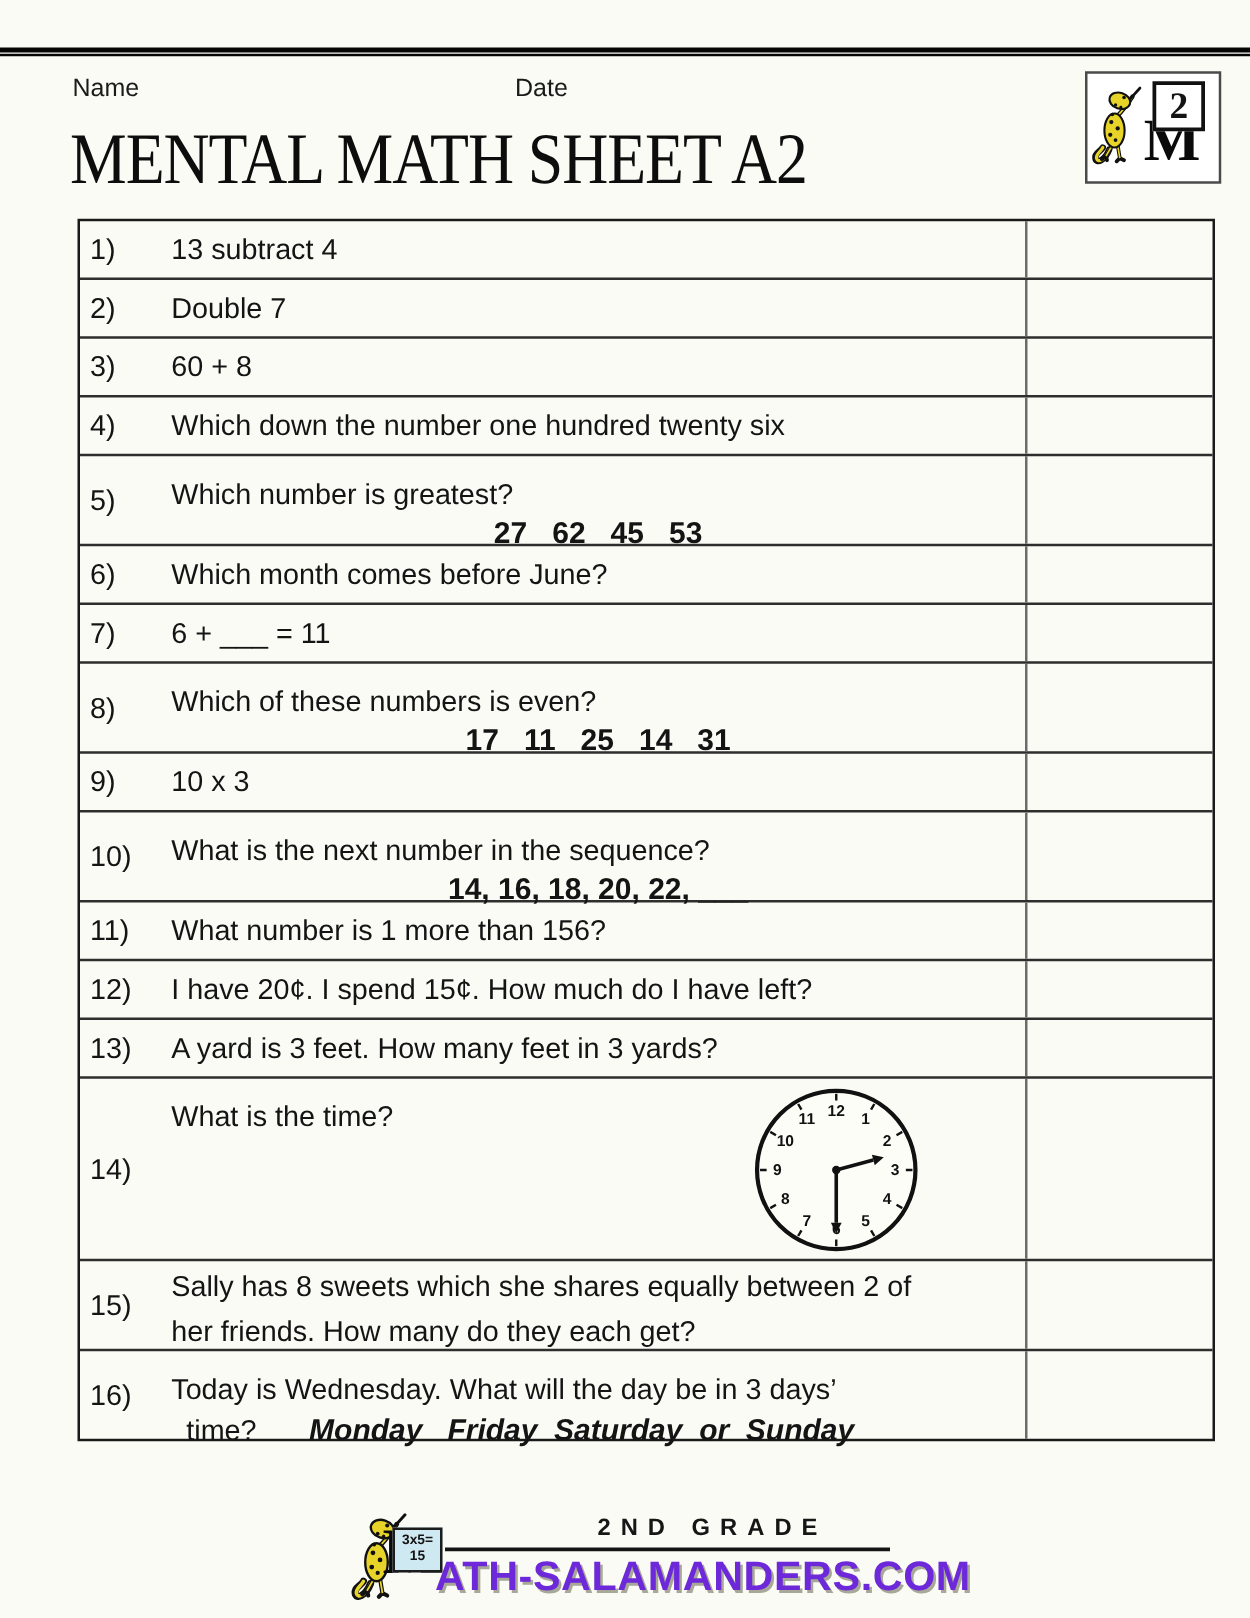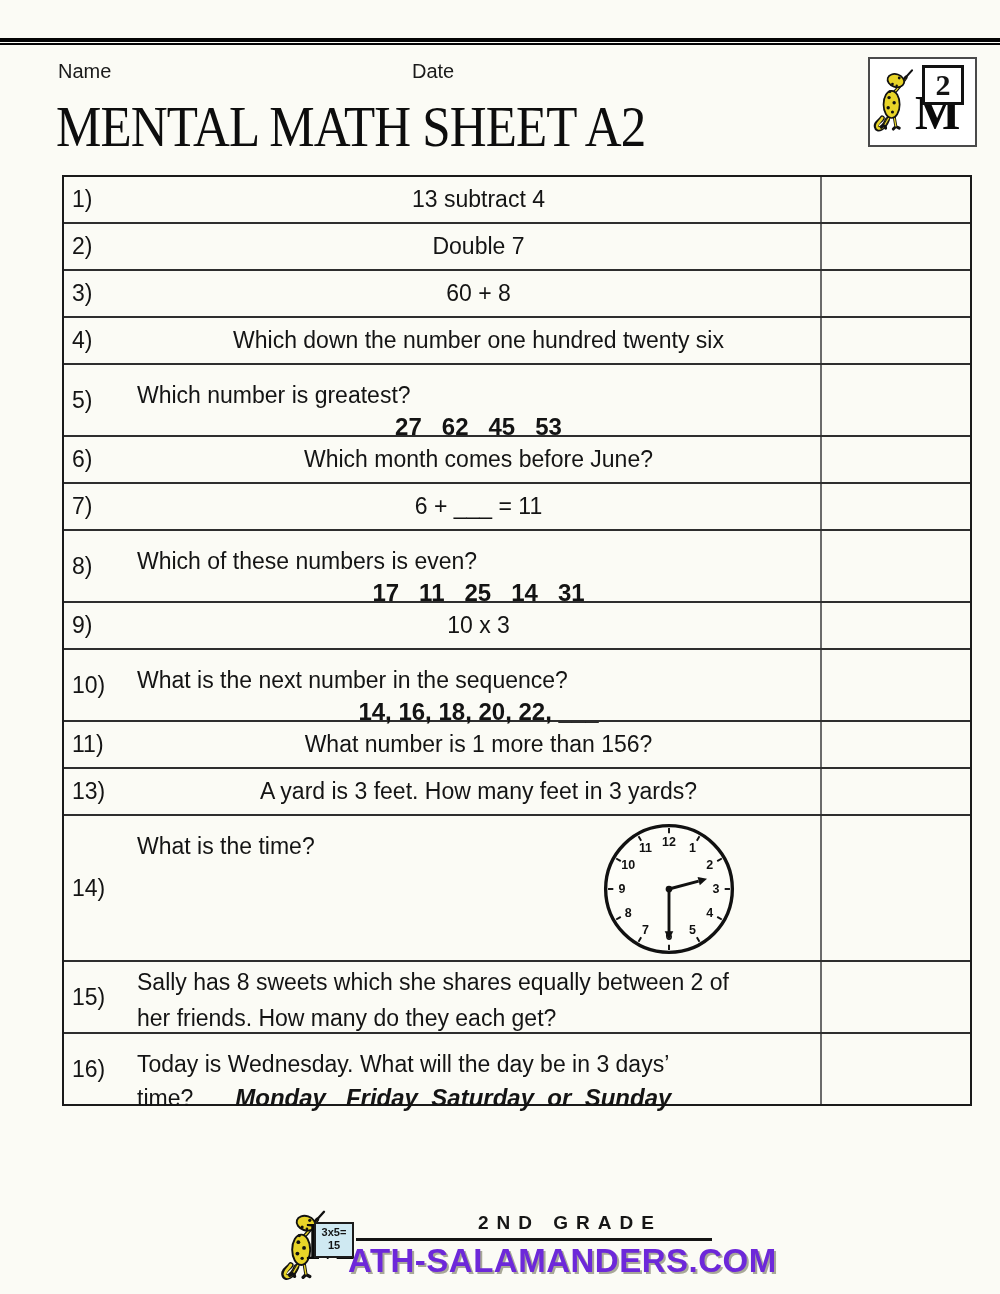--- a/index.html
+++ b/index.html
@@ -59,27 +59,27 @@
   }
   .row{display:flex;border-top:2px solid #2e2e2e;}
   .row:first-child{border-top:none;}
   .r-single{height:45px;}
   .r-double{height:70px;}
   .r-clock{height:144px;}
   .qnum{
     flex:0 0 73px;box-sizing:border-box;padding-left:8px;
     display:flex;align-items:center;font-size:23px;
   }
-  .qbody{flex:1 1 auto;position:relative;box-sizing:border-box;min-width:0;justify-content:center;}
+  .qbody{flex:1 1 auto;position:relative;box-sizing:border-box;min-width:0;}
   .qbody.qcenter{display:flex;align-items:center;}
   .qtext{font-size:23px;line-height:1.15;}
   .l1{font-size:23px;line-height:32px;padding-top:14px;}
   .l2{font-size:24px;font-weight:bold;text-align:center;white-space:pre;line-height:31px;}
   .wraptext{font-size:23px;line-height:36px;padding-top:2px;width:600px;}
-  .l2b{font-size:23px;line-height:35px;}
+  .l2b{font-size:23px;line-height:35px;margin-left:12px;}
   .opts{font-weight:bold;font-style:italic;white-space:pre;margin-left:42px;font-size:24px;}
   .acell{flex:0 0 150px;box-sizing:border-box;border-left:2px solid #6b6b6b;background:transparent;}
   .clock{position:absolute;left:460px;top:1px;}
 
   
   .footer-logo{position:absolute;left:268px;top:1200px;width:480px;height:92px;}
   .footer-sala{position:absolute;left:8px;top:8px;}
   .footer-board{
     position:absolute;left:46px;top:6px;width:40px;height:36px;
     background:#cfe9f2;border:2px solid #1c1c1c;box-sizing:border-box;
@@ -233,20 +233,27 @@
   </div>
 
   <div class="row r-single">
     <div class="qnum">11)</div>
     <div class="qbody qcenter">
         <span class="qtext">What number is 1 more than 156?</span>
       </div>
     <div class="acell"></div>
   </div>
 
+  <div class="row r-single">
+    <div class="qnum">12)</div>
+    <div class="qbody qcenter">
+        <span class="qtext">I have 20¢. I spend 15¢. How much do I have left?</span>
+      </div>
+    <div class="acell"></div>
+  </div>
 
   <div class="row r-single">
     <div class="qnum">13)</div>
     <div class="qbody qcenter">
         <span class="qtext">A yard is 3 feet. How many feet in 3 yards?</span>
       </div>
     <div class="acell"></div>
   </div>
 
   <div class="row r-clock">

